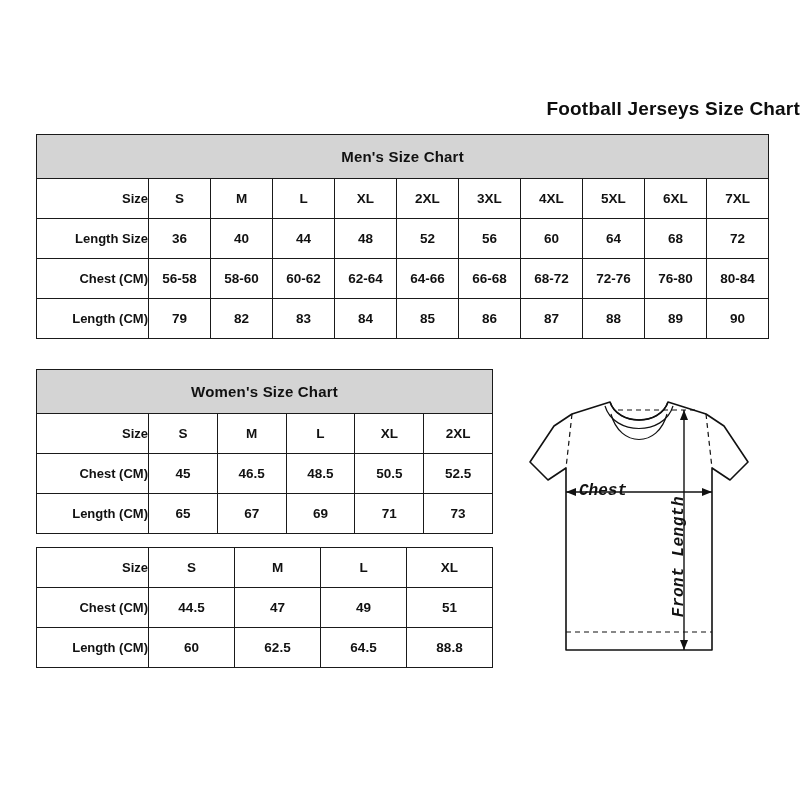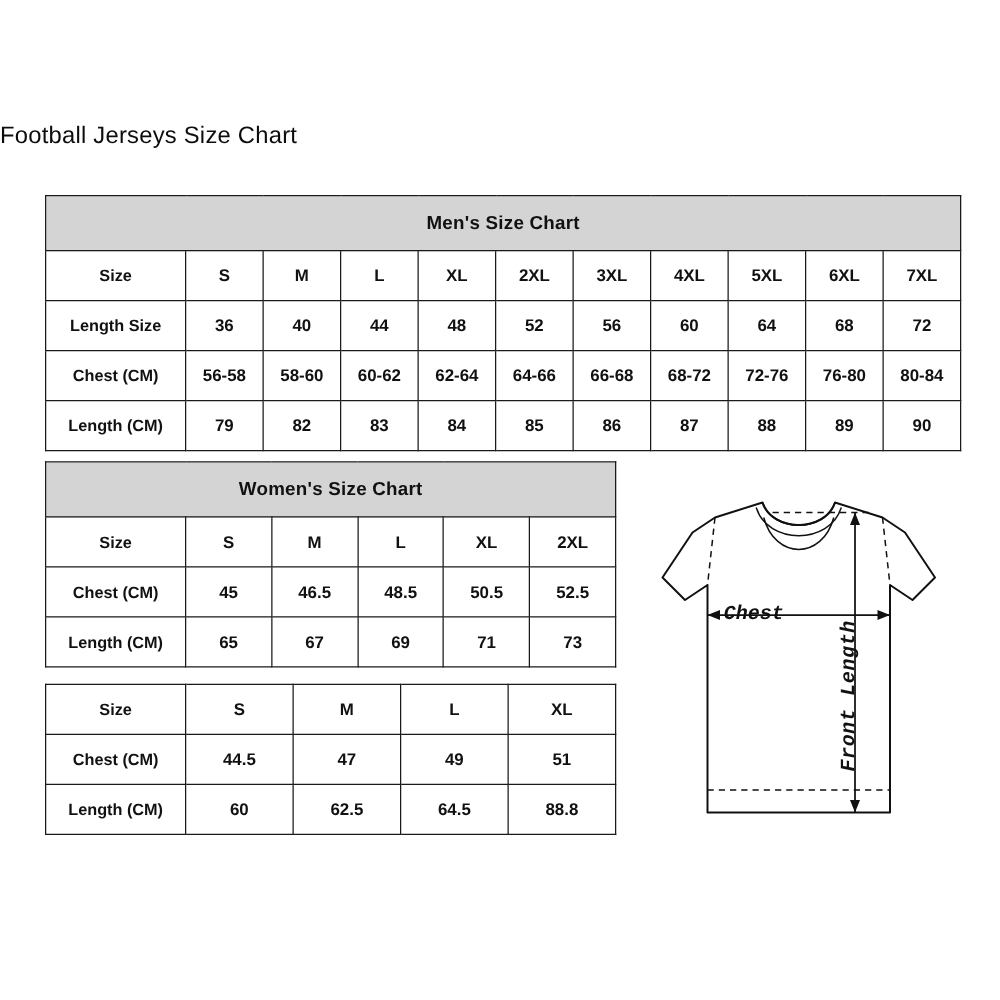--- a/index.html
+++ b/index.html
@@ -18,23 +18,23 @@
   #page {
     position: relative;
     width: 800px;
     height: 800px;
   }
   .page-title {
     position: absolute;
     top: 98px;
     left: 0;
     width: 800px;
-    text-align: left;
+    text-align: right;
     font-size: 19px;
-    font-weight: normal;
+    font-weight: bold;
     letter-spacing: 0.2px;
     color: #0d0d0d;
   }
 
   table.size-table {
     position: absolute;
     border-collapse: collapse;
     table-layout: fixed;
     background: #ffffff;
   }
@@ -52,26 +52,27 @@
   table.size-table .section-head {
     background: #d4d4d4;
     font-size: 15px;
     font-weight: bold;
     height: 43px;
     letter-spacing: 0.2px;
   }
   table.size-table td.row-label {
     font-size: 13px;
     font-weight: bold;
+    text-align: right;
   }
 
   
   #mens-table {
     left: 36px;
-    top: 156px;
+    top: 134px;
     width: 728px;
   }
   #mens-table col.label-col { width: 112px; }
   #mens-table col.val-col { width: 62px; }
 
   
   #womens-table {
     left: 36px;
     top: 369px;
     width: 456px;

